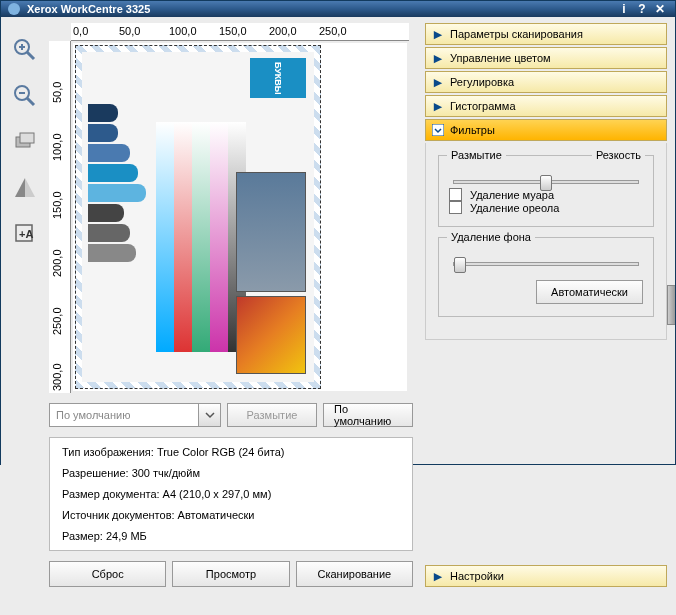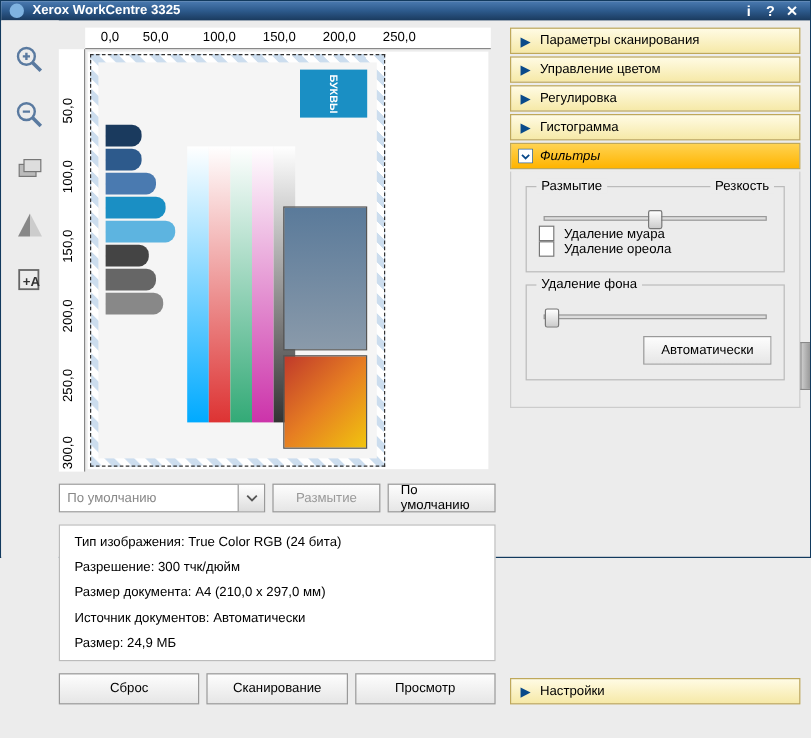--- a/index.html
+++ b/index.html
@@ -43,21 +43,21 @@
 
 .info-box { margin-top: 10px; border: 1px solid #bbb; background: #fff; padding: 4px 12px; line-height: 1.9; }
 
 .bottom-row { display: flex; gap: 6px; margin-top: 10px; }
 .bottom-row .btn { flex: 1; height: 26px; }
 
 .right-pane { flex: 1; display: flex; flex-direction: column; padding: 6px 8px 8px 4px; position: relative; }
 
 .accordion { display: flex; flex-direction: column; gap: 2px; }
 .acc-header { height: 22px; border: 1px solid #bfa85a; background: linear-gradient(#fffbe4, #f6e9a8); display: flex; align-items: center; padding: 0 6px; cursor: pointer; gap: 6px; }
-.acc-header.active { background: linear-gradient(#ffd352, #ffb400); font-style: italic; }
+.acc-header.active { background: linear-gradient(#ffd352, #ffb400); }
 .acc-arrow { width: 12px; height: 12px; display: inline-flex; align-items: center; justify-content: center; color: #0a4a8a; }
 .acc-body { border: 1px solid #ccc; border-top: none; background: #ececec; padding: 12px; }
 
 .group { border: 1px solid #bbb; padding: 10px 10px 12px; margin-bottom: 10px; position: relative; }
 .group .legend-row { position: absolute; top: -7px; left: 8px; right: 8px; display: flex; justify-content: space-between; }
 .group .legend-row span { background: #ececec; padding: 0 4px; }
 
 .slider-track { height: 4px; background: #ddd; border: 1px solid #999; position: relative; margin: 14px 4px 4px; }
 .slider-thumb { position: absolute; top: -6px; width: 12px; height: 16px; background: linear-gradient(#fff,#ccc); border: 1px solid #777; border-radius: 2px; }
 
@@ -128,21 +128,21 @@
         <svg width="26" height="26" viewBox="0 0 26 26">
             <rect x="4" y="4" width="16" height="16" fill="none" stroke="#666" stroke-width="1.5"></rect>
             <text x="7" y="17" font-size="9" fill="#333" font-weight="bold">+A</text>
           </svg>
       </div>
     </div>
 
     <div class="left-pane">
       <div class="ruler-area">
         <div class="h-ruler">
-          <span style="left:13px">0,0</span>
+          <span style="left:2px">0,0</span>
           <span style="left:48px">50,0</span>
           <span style="left:98px">100,0</span>
           <span style="left:148px">150,0</span>
           <span style="left:198px">200,0</span>
           <span style="left:248px">250,0</span>
         </div>
         <div class="v-ruler">
           <span style="top:62px">50,0</span>
           <span style="top:120px">100,0</span>
           <span style="top:178px">150,0</span>
@@ -194,22 +194,22 @@
       <div class="info-box">
         <div>Тип изображения: True Color RGB (24 бита)</div>
         <div>Разрешение: 300 тчк/дюйм</div>
         <div>Размер документа: A4 (210,0 x 297,0 мм)</div>
         <div>Источник документов: Автоматически</div>
         <div>Размер: 24,9 МБ</div>
       </div>
 
       <div class="bottom-row">
         <div class="btn">Сброс</div>
+        <div class="btn">Просмотр</div>
         <div class="btn">Сканирование</div>
-        <div class="btn">Просмотр</div>
       </div>
     </div>
 
     <div class="right-pane">
       <div class="accordion">
         <div class="acc-header">
           <span class="acc-arrow">▶</span>
           <span>Параметры сканирования</span>
         </div>
         <div class="acc-header">

